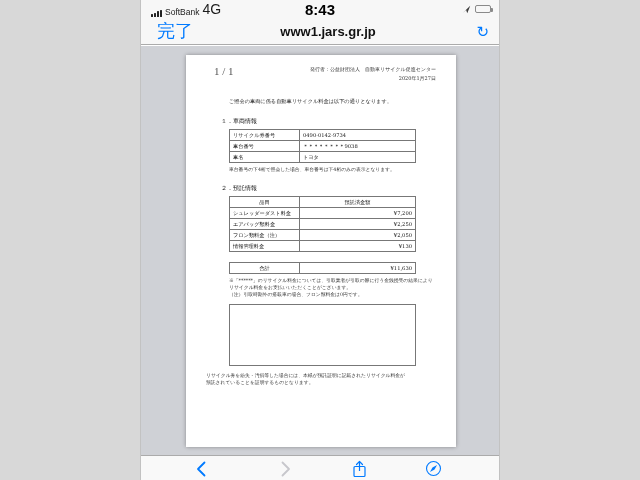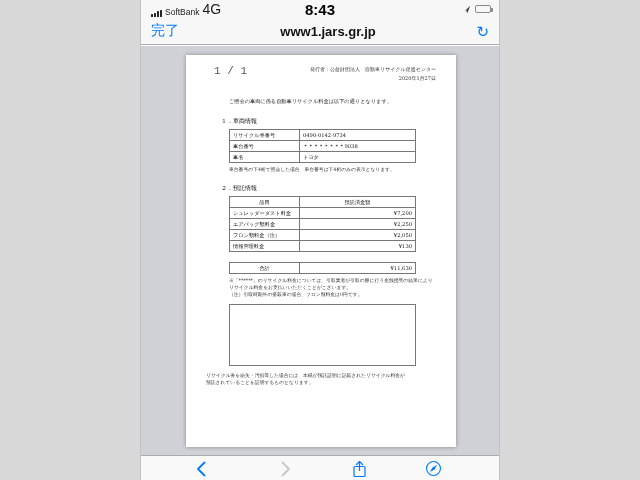--- a/index.html
+++ b/index.html
@@ -21,34 +21,34 @@
   .network { font-size:14px; color:#1c1c1c; }
   .sb-time { position:absolute; left:0; right:0; text-align:center; font-size:15px; font-weight:bold; color:#000; }
   .sb-right { position:absolute; right:8px; top:0; height:18px; display:flex; align-items:center; gap:4px; }
   .battery { width:16px; height:7.5px; border:1px solid #8a8a8a; border-radius:2px; position:relative; padding:1px; }
   .battery .fill { height:100%; width:78%; background:#2b2b2b; border-radius:1px; }
   .battery .tip { position:absolute; right:-2.5px; top:1.8px; width:1.5px; height:3.5px; background:#8a8a8a; border-radius:0 1px 1px 0; }
 
   
   .nav-bar { position:absolute; top:18px; left:0; right:0; height:27px; background:#f7f7f7;
              border-bottom:1px solid #ababab; display:flex; align-items:center; }
-  .done-btn { position:absolute; left:10px; background:none; border:none; color:#007aff; font-size:14px;
+  .done-btn { position:absolute; left:16px; background:none; border:none; color:#007aff; font-size:18px;
               font-family:"Liberation Sans",sans-serif; cursor:pointer; }
   .url-field { position:absolute; left:0; right:0; text-align:center; font-size:13px; font-weight:bold; color:#111;padding-left:16px; }
   .reload-btn { position:absolute; right:10px; background:none; border:none; color:#007aff; font-size:15px;
                 line-height:1; cursor:pointer; }
 
   
   .content { position:absolute; top:46px; left:0; right:0; bottom:25px; background:#cfd1d6; overflow:hidden; }
   .page { position:absolute; left:45px; top:9px; width:270px; height:392px; background:#fff;
           box-shadow:0 0 4px rgba(0,0,0,0.35); font-family:"DejaVu Serif", serif; color:#222; }
   .page-inner { padding:10px 20px; }
 
   .doc-header { display:flex; justify-content:space-between; align-items:flex-start; margin-left:8px; }
-  .page-indicator { font-size:11px; color:#555; font-family:Liberation Mono, monospace; }
+  .page-indicator { font-size:11px; color:#555; font-family:Liberation Serif, serif; }
   .issuer-block { text-align:right; font-size:5px; color:#333; line-height:1.7; }
 
   .doc-title { text-align:center; font-size:8.5px; font-weight:bold; letter-spacing:1px; color:#111; margin-top:14px; }
   .doc-intro { font-size:5.2px; color:#222; margin:16px 0 0 23px; }
   .sec-heading { font-size:6px; color:#111; margin:12px 0 3px 15px; }
 
   table { border-collapse:collapse; margin-left:23px; width:187px; table-layout:fixed; }
   td, th { border:0.8px solid #777; font-size:5.2px; font-weight:normal; padding:1.5px 3px; color:#111;
            overflow:hidden; white-space:nowrap; }
   .col-label { width:70px; }

